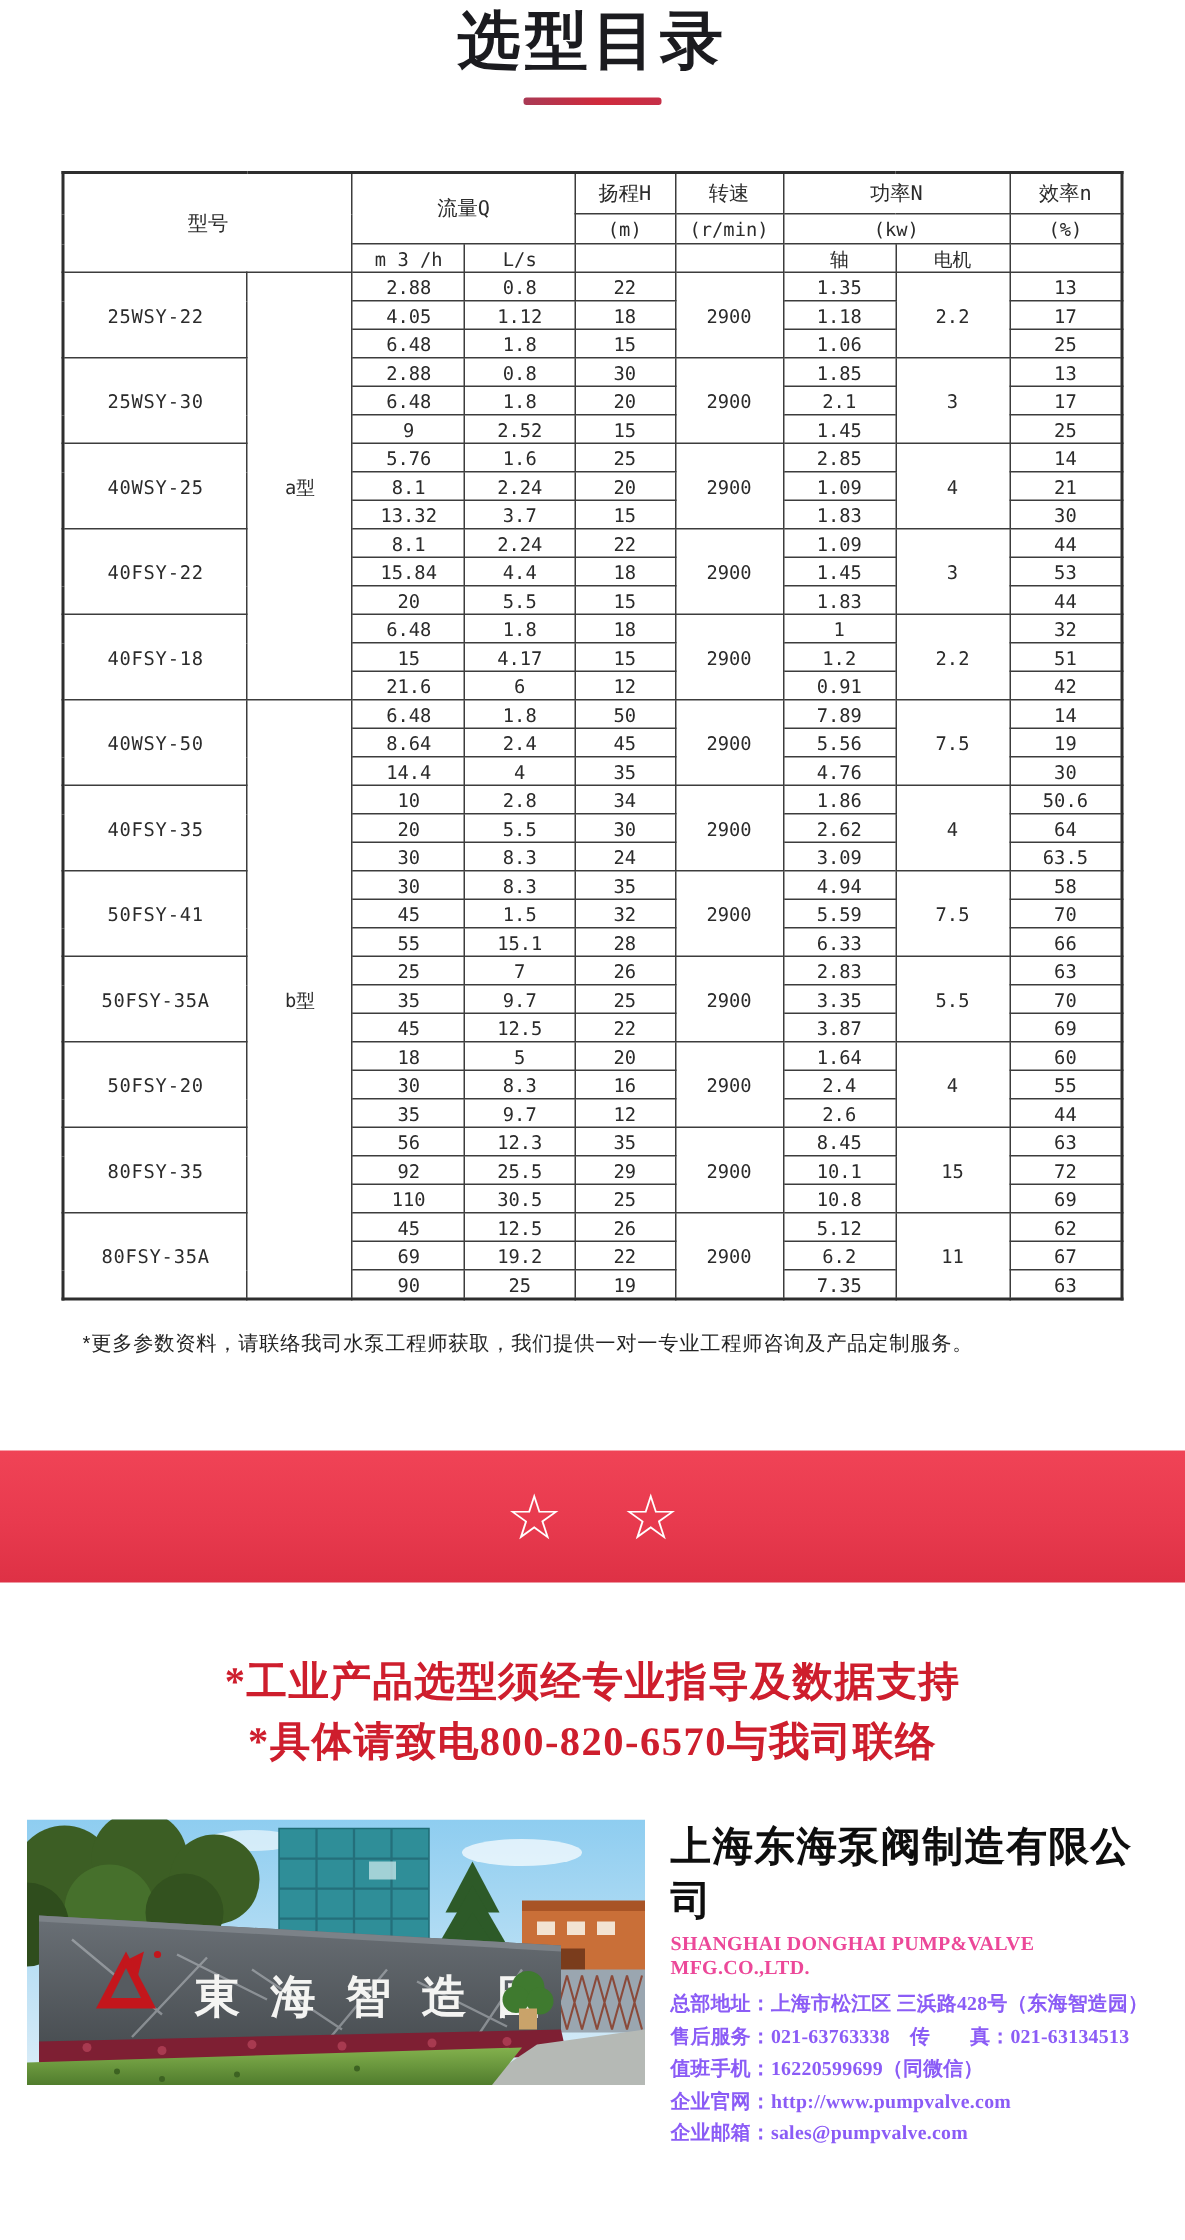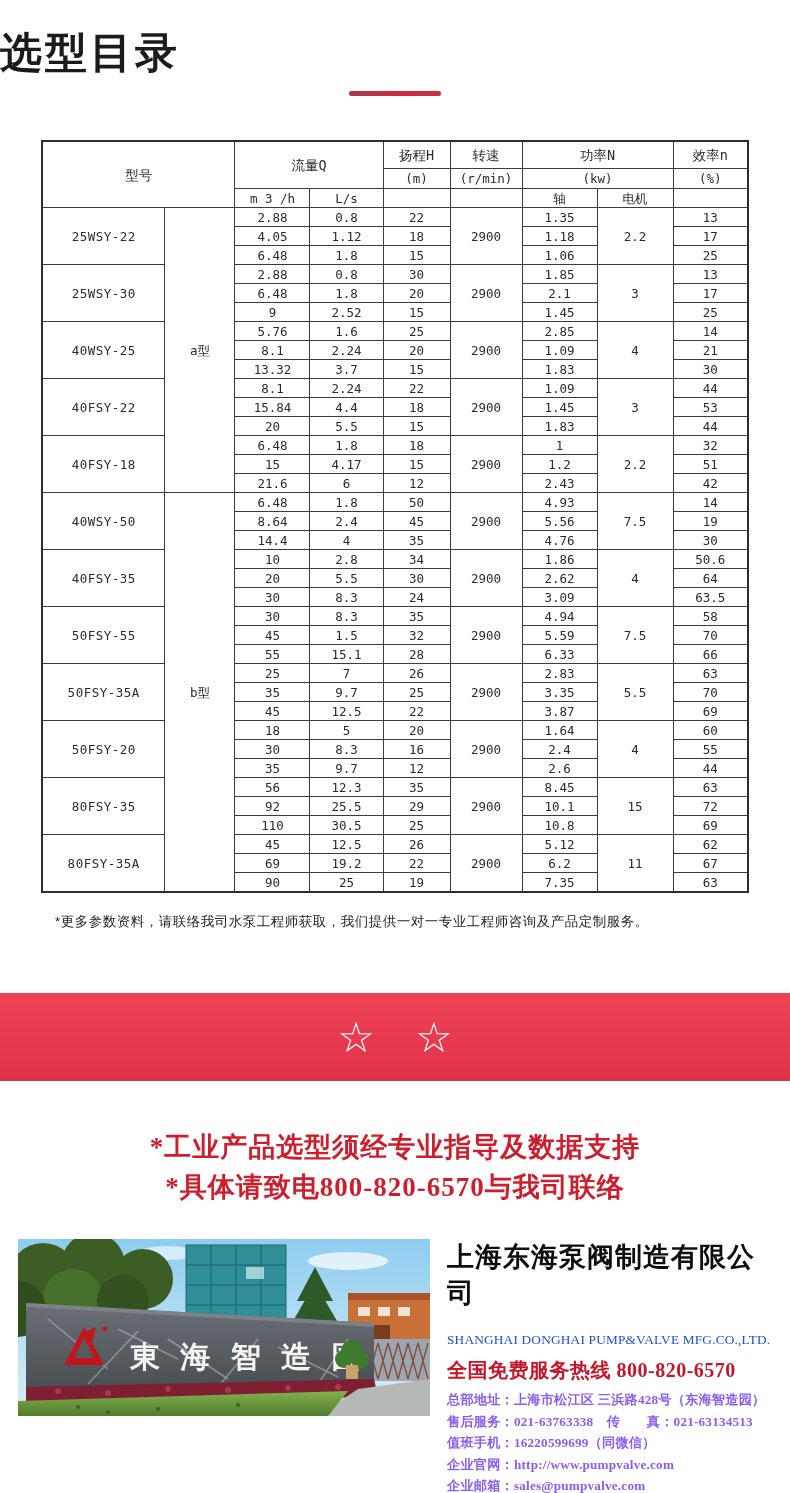--- a/index.html
+++ b/index.html
@@ -1,22 +1,22 @@
 <!DOCTYPE html>
 <html><head>
 <meta charset="utf-8">
 <style>
   html,body{margin:0;padding:0;}
   body{
     width:790px;height:1493px;background:#ffffff;overflow:hidden;
     font-family:"Liberation Sans",sans-serif;
   }
   .page-title{
-    font-size:42px;font-weight:bold;color:#1b1b1f;
-    padding-top:30px;letter-spacing:3px;line-height:1.1;
+    text-align:center;font-size:42px;font-weight:bold;color:#1b1b1f;
+    padding-top:4px;letter-spacing:3px;line-height:1.1;
   }
   .title-divider{
     width:92px;height:5px;margin:15px auto 0;border-radius:2px;
     background:linear-gradient(90deg,#a93a55,#d02a3c 55%,#c63048);
   }
   
   table.pump-table{
     border-collapse:collapse;table-layout:fixed;width:706px;
     margin:44px auto 0;color:#2b2b2b;
     font-family:"DejaVu Sans Mono","DejaVu Sans",sans-serif;
@@ -48,22 +48,22 @@
   .notice-line{
     font-family:"Liberation Serif",serif;font-weight:bold;
     color:#ce1e2d;font-size:27px;line-height:40px;letter-spacing:1px;
   }
   
   .footer{display:flex;margin-top:32px;padding:0 18px;gap:17px;}
   .photo-wrap{width:412px;height:177px;flex:0 0 auto;}
   .company{flex:1 1 auto;padding-top:0;}
   .company-cn{font-size:27px;font-weight:bold;color:#0e0e0e;letter-spacing:1px;}
   .company-en{
-    font-family:"Liberation Serif",serif;font-weight:normal;font-size:13.3px;
-    color:#1d4ed8;margin-top:21px;letter-spacing:0.2px;
+    font-family:"Liberation Serif",serif;font-weight:bold;font-size:13.3px;
+    color:#ec4899;margin-top:3px;letter-spacing:0.2px;
   }
   .hotline{
     font-family:"Liberation Serif",serif;font-weight:bold;font-size:20px;
     color:#c6152b;margin-top:9px;letter-spacing:0.5px;
   }
   .contacts{margin-top:5px;}
   .contact-line{
     font-family:"Liberation Serif",serif;font-weight:bold;font-size:13.2px;
     color:#8b5cf6;line-height:21.5px;letter-spacing:0.2px;
   }
@@ -223,31 +223,31 @@
         <td>15</td>
         <td>4.17</td>
         <td>15</td>
         <td>1.2</td>
         <td>51</td>
       </tr>
       <tr>
         <td>21.6</td>
         <td>6</td>
         <td>12</td>
-        <td>2.43</td>
+        <td>0.91</td>
         <td>42</td>
       </tr>
       <tr>
         <td rowspan="3" class="model">40WSY-50</td>
         <td rowspan="21" class="type">b型</td>
         <td>6.48</td>
         <td>1.8</td>
         <td>50</td>
         <td rowspan="3">2900</td>
-        <td>4.93</td>
+        <td>7.89</td>
         <td rowspan="3">7.5</td>
         <td>14</td>
       </tr>
       <tr>
         <td>8.64</td>
         <td>2.4</td>
         <td>45</td>
         <td>5.56</td>
         <td>19</td>
       </tr>
@@ -276,21 +276,21 @@
         <td>64</td>
       </tr>
       <tr>
         <td>30</td>
         <td>8.3</td>
         <td>24</td>
         <td>3.09</td>
         <td>63.5</td>
       </tr>
       <tr>
-        <td rowspan="3" class="model">50FSY-55</td>
+        <td rowspan="3" class="model">50FSY-41</td>
         <td>30</td>
         <td>8.3</td>
         <td>35</td>
         <td rowspan="3">2900</td>
         <td>4.94</td>
         <td rowspan="3">7.5</td>
         <td>58</td>
       </tr>
       <tr>
         <td>45</td>
@@ -516,24 +516,20 @@
           <circle cx="140" cy="170" r="2" fill="#3d6322"></circle>
         <circle cx="220" cy="166" r="2" fill="#3d6322"></circle>
           <circle cx="90" cy="173" r="2" fill="#3d6322"></circle>
       </g>
     </svg>
   </div>
 
   <div class="company">
     <div class="company-cn">上海东海泵阀制造有限公司</div>
     <div class="company-en">SHANGHAI DONGHAI PUMP&amp;VALVE MFG.CO.,LTD.</div>
-    <div class="hotline">
-      <span>全国免费服务热线</span>
-      <span>800-820-6570</span>
-    </div>
     <div class="contacts">
         <div class="contact-line">总部地址：上海市松江区 三浜路428号（东海智造园）</div>
         <div class="contact-line">售后服务：021-63763338　传　　真：021-63134513</div>
         <div class="contact-line">值班手机：16220599699（同微信）</div>
         <div class="contact-line">企业官网：http://www.pumpvalve.com</div>
         <div class="contact-line">企业邮箱：sales@pumpvalve.com</div>
       </div>
   </div>
 </div>
 

